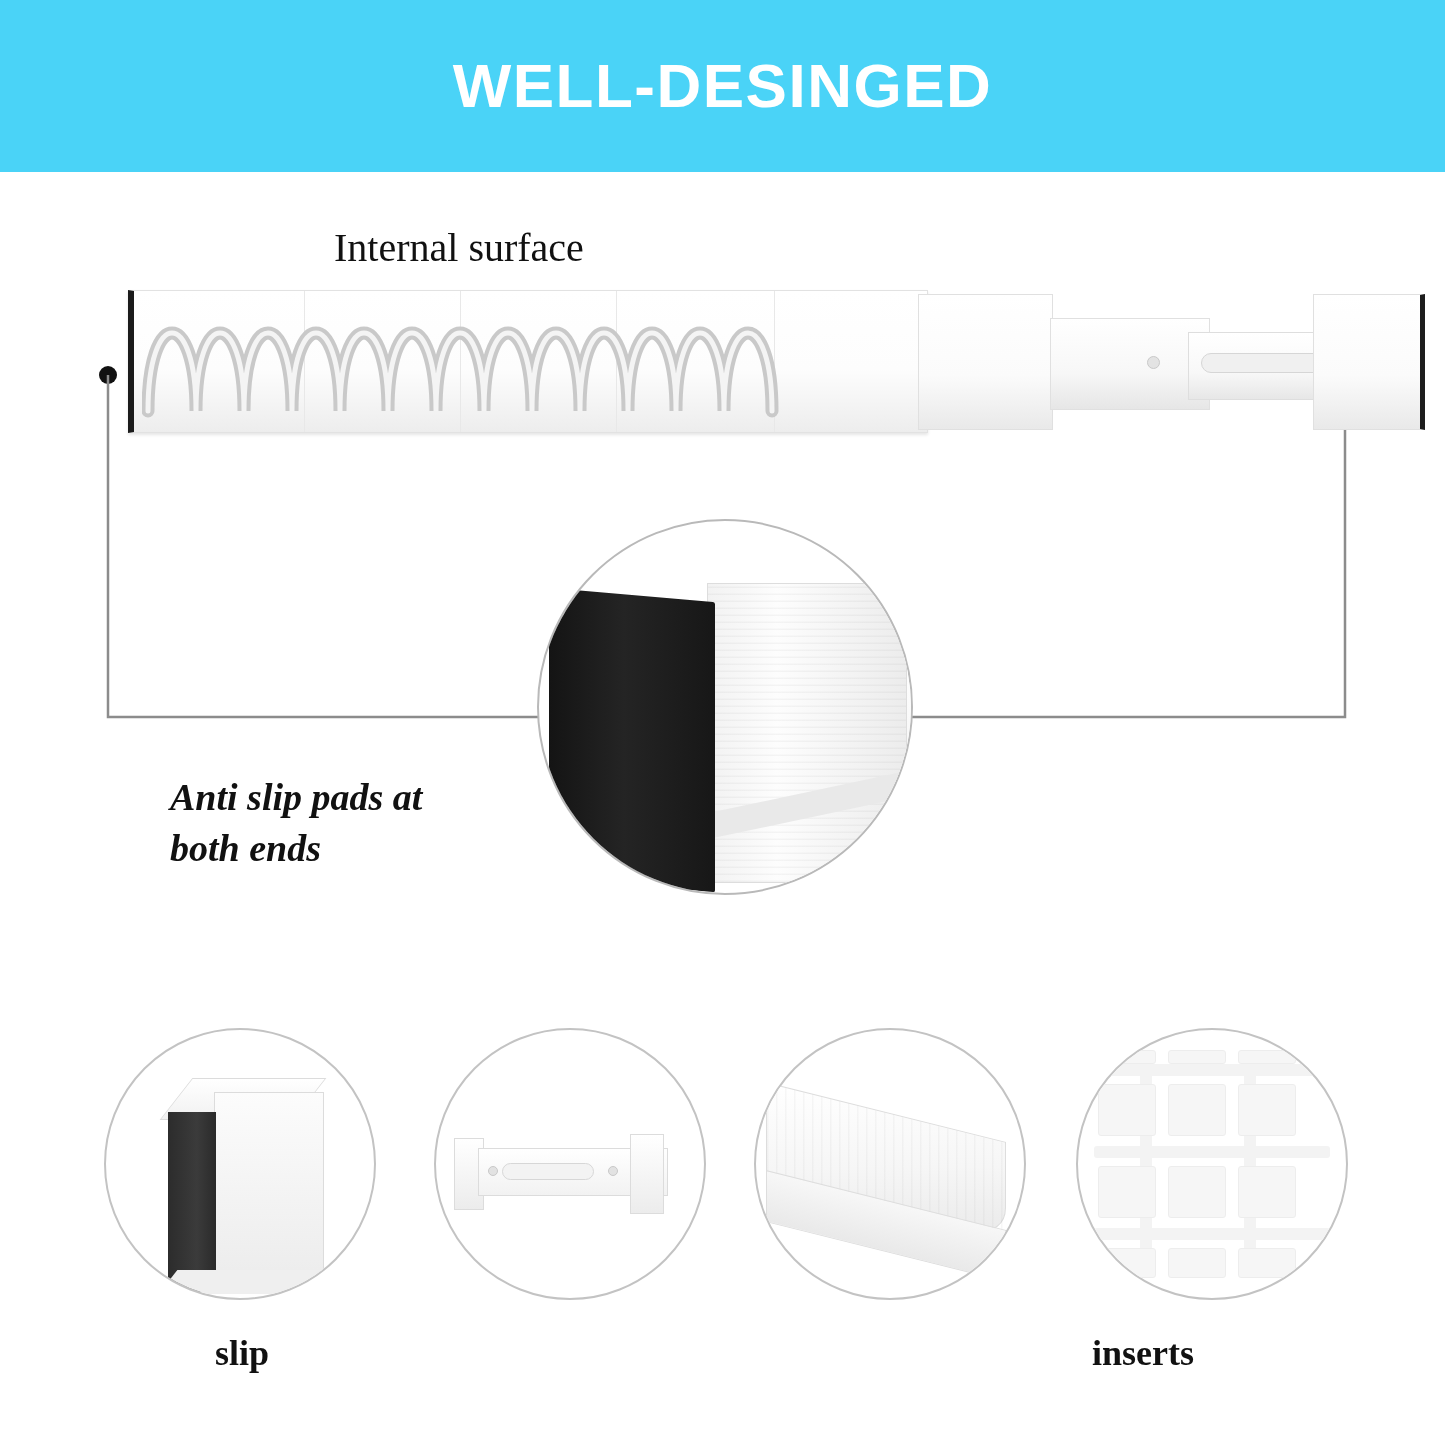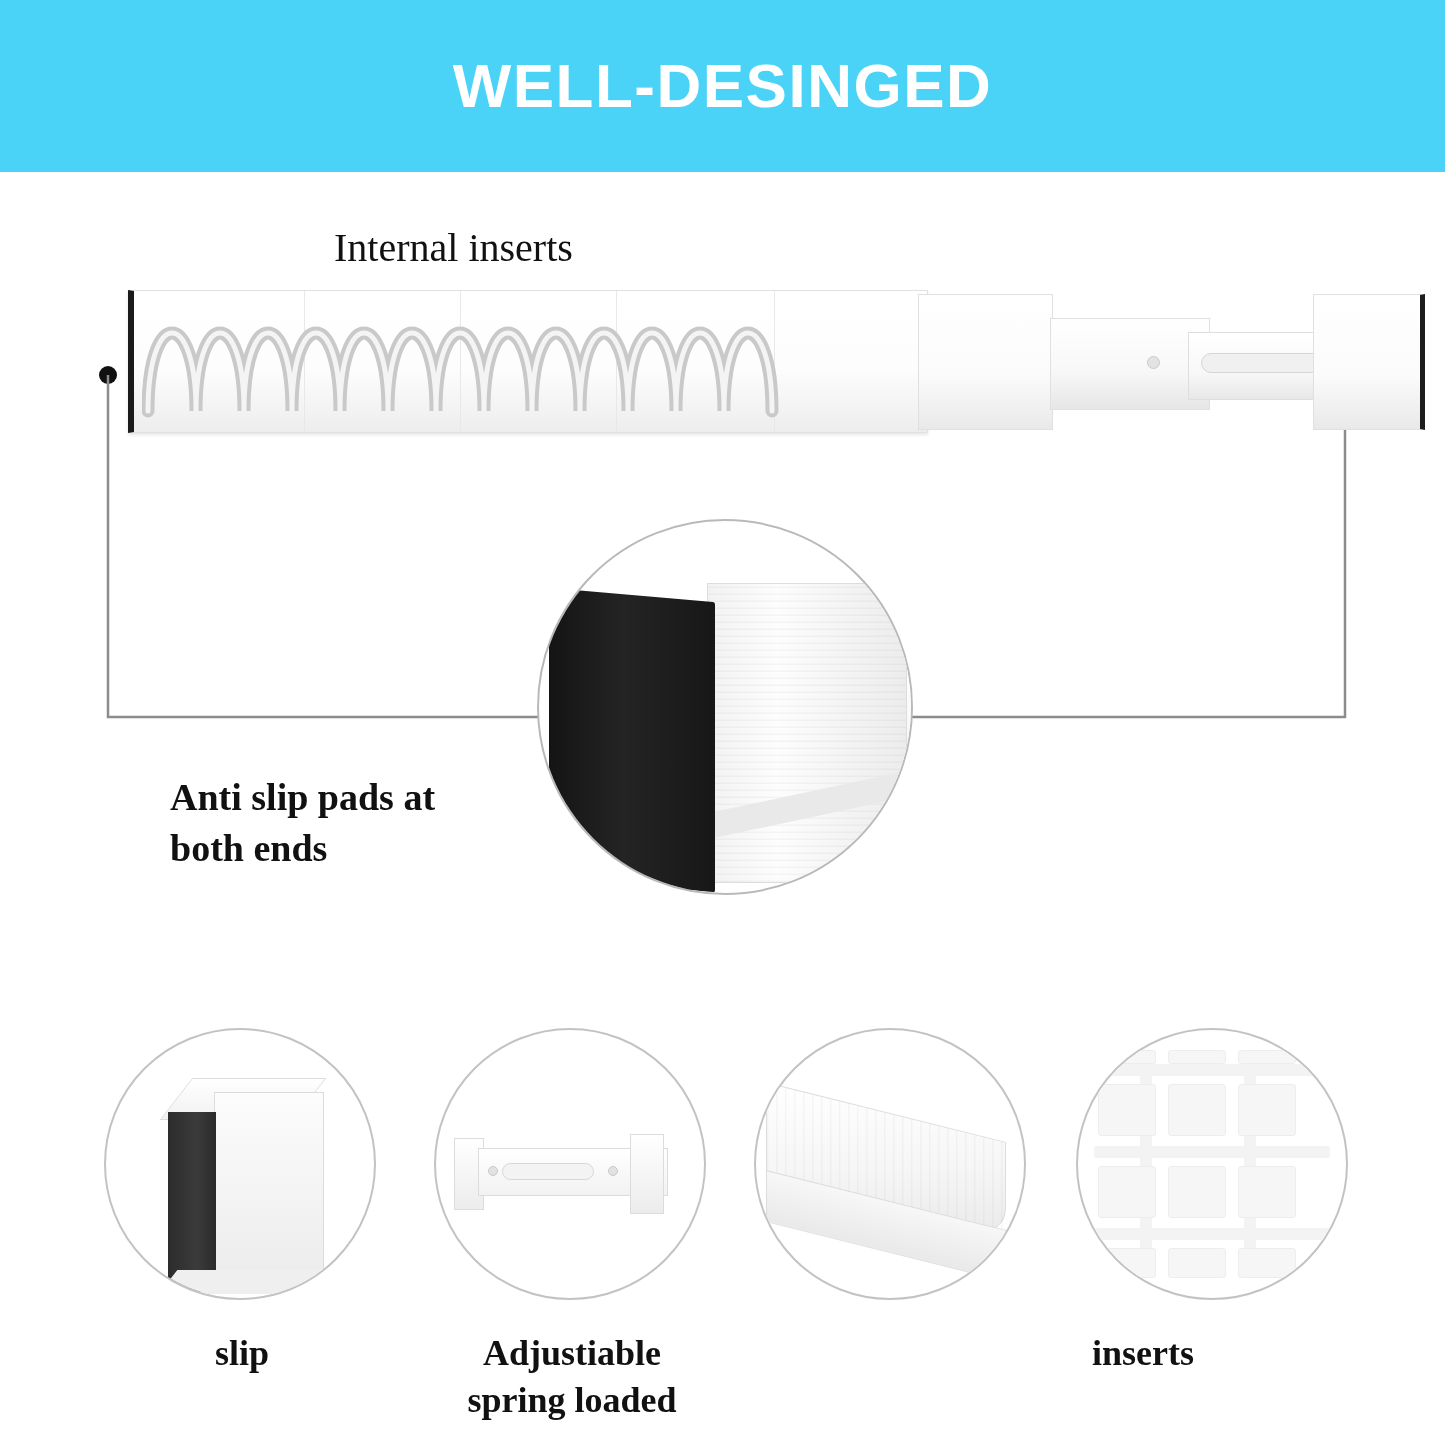--- a/index.html
+++ b/index.html
@@ -165,20 +165,21 @@
 
   .label-antislip {
     position: absolute;
     left: 170px;
     top: 600px;
     width: 330px;
     font-size: 38px;
     font-weight: bold;
     line-height: 1.35;
     color: #111111;
+    font-style: italic;
   }
 
   
   .zoom-circle {
     position: absolute;
     left: 537px;
     top: 347px;
     width: 372px;
     height: 372px;
     border-radius: 50%;
@@ -426,21 +427,21 @@
 </style>
 </head>
 <body>
 
 <div class="banner">
   <div class="banner-title">WELL-DESINGED</div>
 </div>
 
 <div class="top-section">
 
-  <div class="label-internal-spring">Internal inserts</div>
+  <div class="label-internal-spring">Internal surface</div>
 
   <svg class="bracket-svg" viewBox="0 0 1445 790">
     <circle cx="108" cy="203" r="9" fill="#111111"></circle>
     <circle cx="1345" cy="203" r="9" fill="#111111"></circle>
     <path d="M108 203 L108 545 L540 545" stroke="#8c8c8c" stroke-width="2.5" fill="none"></path>
     <path d="M1345 203 L1345 545 L910 545" stroke="#8c8c8c" stroke-width="2.5" fill="none"></path>
   </svg>
 
   <div class="rod-wrap">
     <div class="rod-main">
@@ -497,24 +498,20 @@
 
   <div class="feature f2">
     <div class="f-circle">
       <div class="adj-cap-left"></div>
       <div class="adj-bar"></div>
       <div class="adj-slot"></div>
       <div class="adj-hole a1"></div>
       <div class="adj-hole a2"></div>
       <div class="adj-cap-right"></div>
     </div>
-    <div class="f-caption">
-      <div>Adjustiable</div>
-      <div>spring loaded</div>
-    </div>
   </div>
 
   <div class="feature f3">
     <div class="f-circle">
       <div class="smooth-top">
         <div class="smooth-top-lines"></div>
       </div>
       <div class="smooth-front"></div>
     </div>
   </div>

